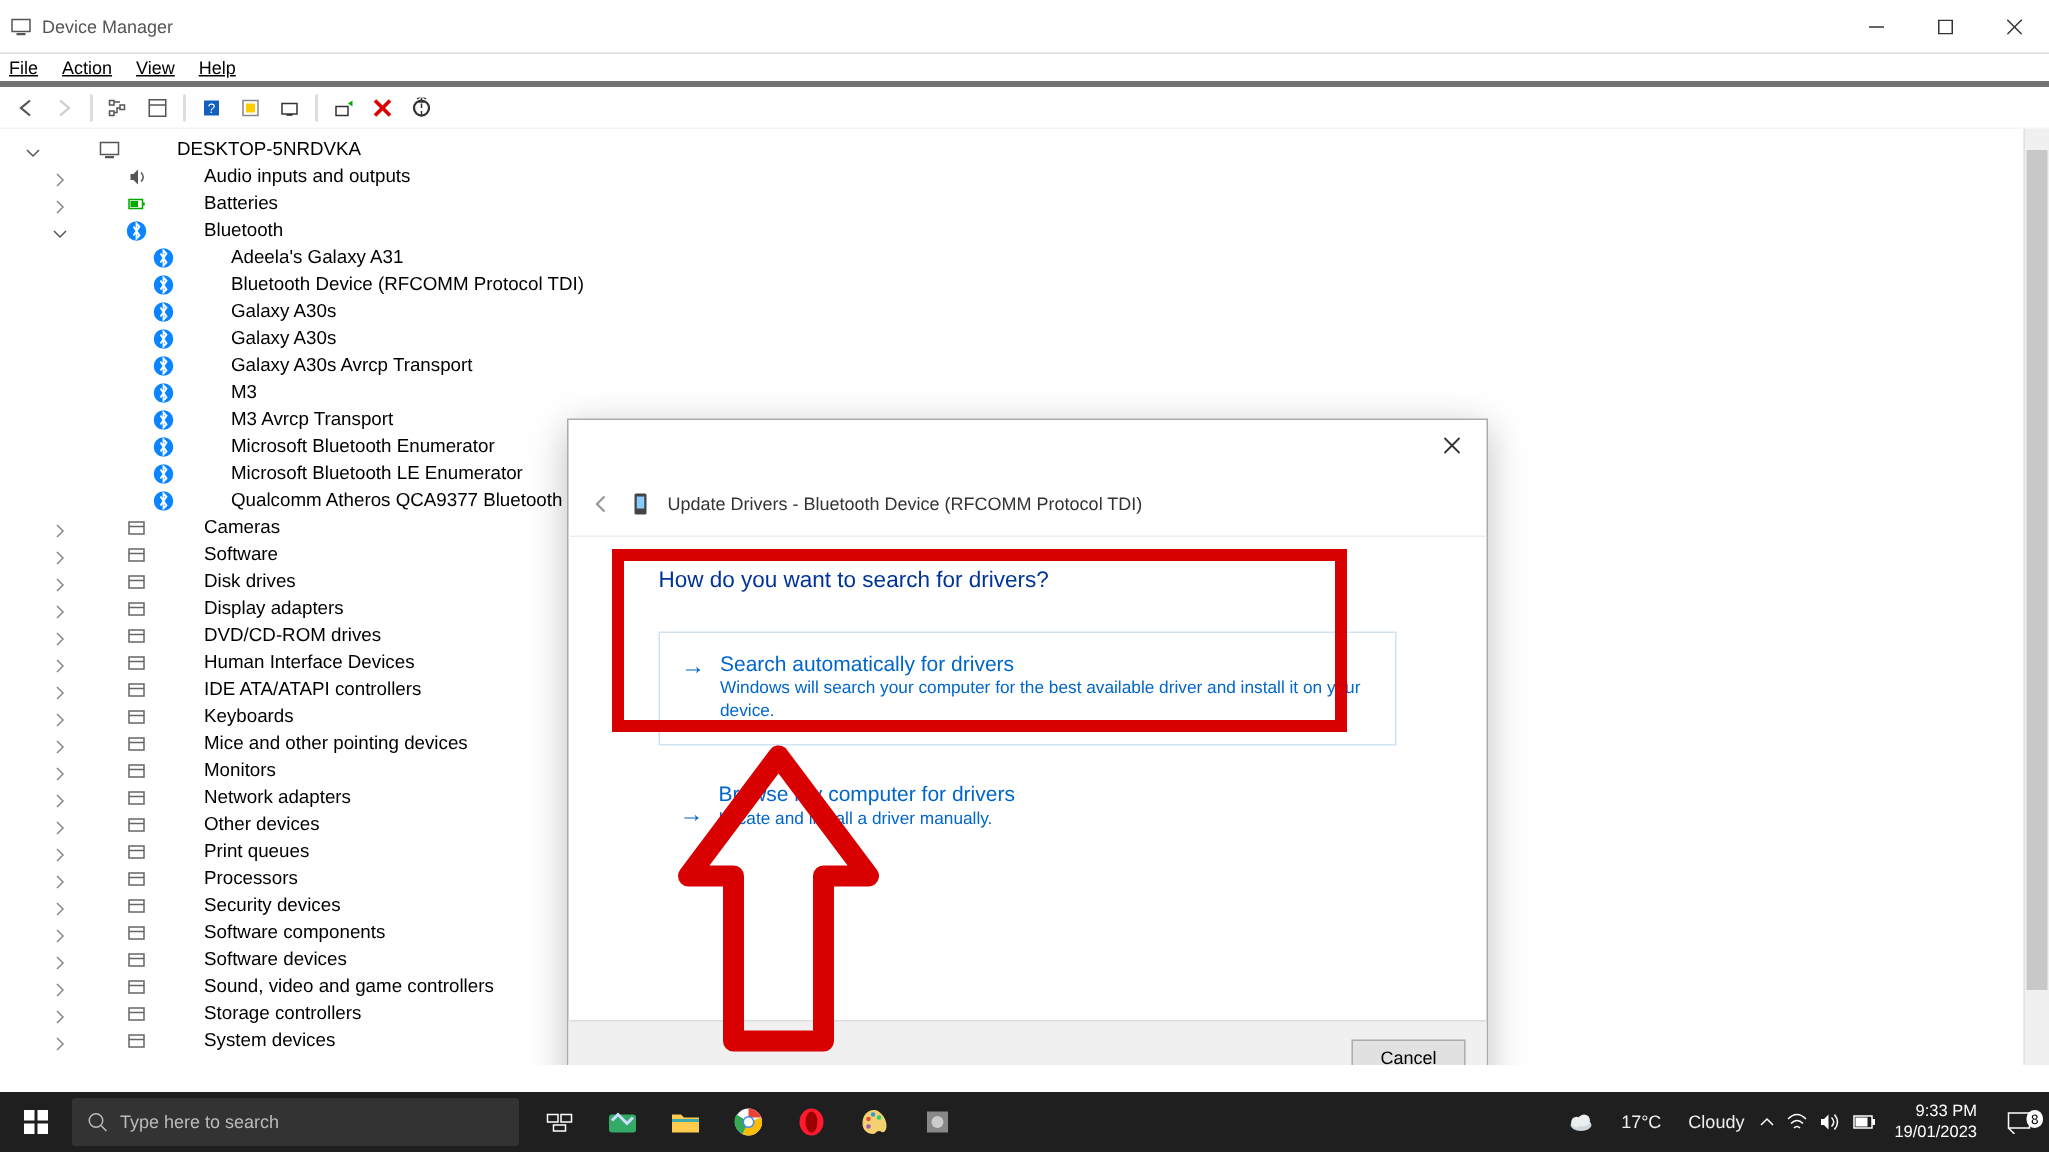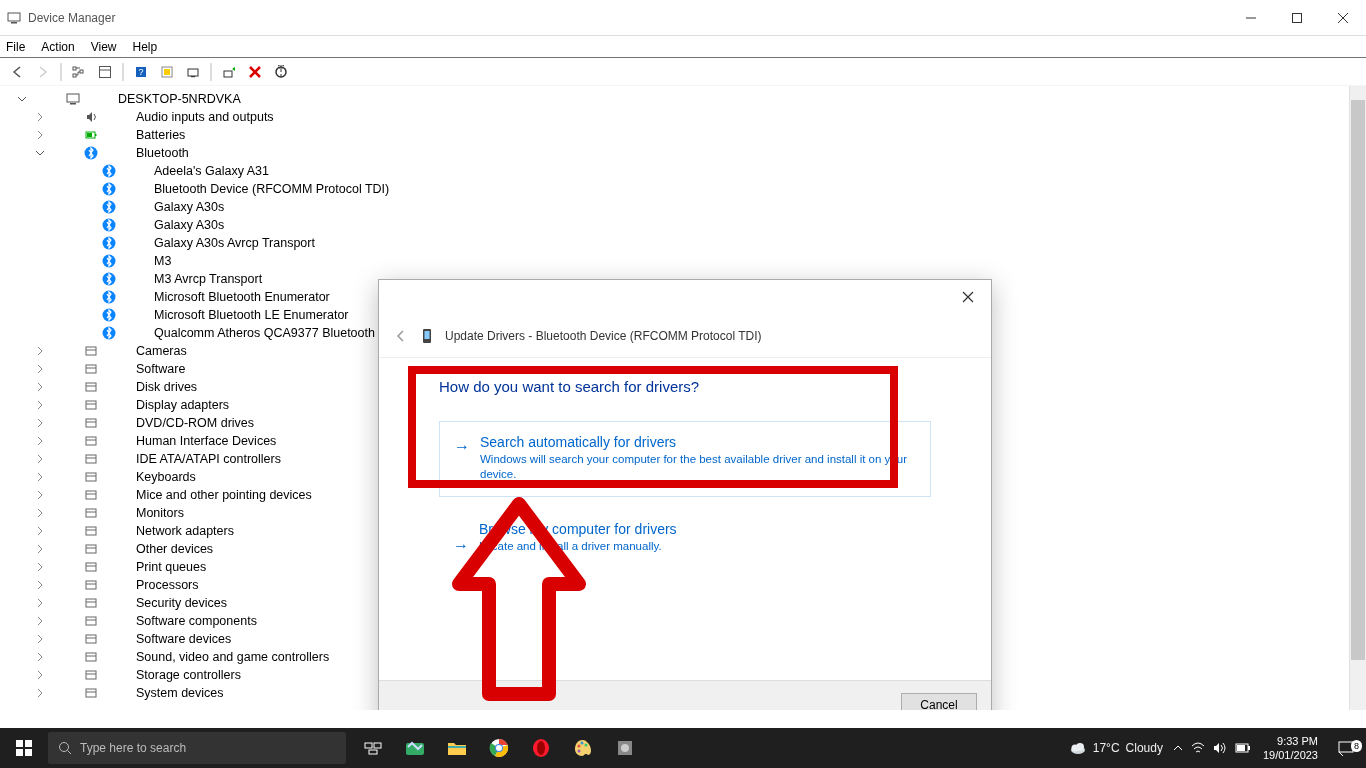--- a/index.html
+++ b/index.html
@@ -4,33 +4,33 @@
 <style>
 * { box-sizing: border-box; margin: 0; padding: 0; font-family: "Segoe UI", Tahoma, sans-serif; }
 html, body { width: 1366px; height: 768px; overflow: hidden; background: #fff; }
 
 .titlebar { height: 36px; display: flex; align-items: center; border-bottom: 1px solid #ddd; padding-left: 6px; }
 .titlebar .icon { width: 16px; height: 16px; margin-right: 6px; }
 .titlebar .title { font-size: 12px; color: #555; flex: 1; }
 .winbtn { width: 46px; height: 28px; display: flex; align-items: center; justify-content: center; color: #666; font-size: 14px; }
 .winbtn svg { width: 10px; height: 10px; }
 
-.menubar { height: 22px; display: flex; align-items: center; padding: 0 6px; font-size: 12px; border-bottom: 1px solid #737373; }
+.menubar { height: 22px; display: flex; align-items: center; padding: 0 6px; font-size: 12px; border-bottom: 4px solid #737373; text-decoration: underline; }
 .menubar span { margin-right: 16px; }
 
 .toolbar { height: 28px; display: flex; align-items: center; padding: 0 6px; gap: 4px; border-bottom: 1px solid #f4f4f4; }
 .tool { width: 22px; height: 22px; display: flex; align-items: center; justify-content: center; border: 1px solid transparent; }
 .tool.sep { width: 1px; height: 18px; background: #ddd; margin: 0 2px; }
 
 .main { position: relative; height: 624px; background: #fff; overflow: hidden; }
 .vscroll { position: absolute; right: 0; top: 0; width: 17px; height: 100%; background: #f0f0f0; border-left: 1px solid #e0e0e0; }
 .vscroll .thumb { position: absolute; left: 1px; right: 1px; top: 14px; height: 560px; background: #c8c8c8; }
 
 .tree { padding: 4px 0 0 16px; font-size: 12.5px; color: #000; line-height: 18px; }
-.tree .row { display: flex; align-items: center; height: 18px; white-space: nowrap; gap: 33px; }
+.tree .row { display: flex; align-items: flex-end; height: 18px; white-space: nowrap; gap: 33px; }
 .tree .exp { width: 12px; height: 12px; display: flex; align-items: center; justify-content: center; margin-right: 2px; }
 .tree .ico { width: 16px; height: 16px; margin: 0 4px 0 2px; display: flex; align-items: center; justify-content: center; }
 .tree .lbl {}
 .indent1 { padding-left: 18px; }
 .indent2 { padding-left: 36px; }
 
 .dialog { position: absolute; left: 378px; top: 160px; width: 614px; height: 450px; background: #fff; border: 1px solid #aaa; box-shadow: 0 6px 24px rgba(0,0,0,0.25); margin-top: 33px; }
 .dialog .dlgtitle { height: 34px; display: flex; align-items: center; justify-content: flex-end; }
 .dialog .dlgclose { width: 46px; height: 30px; display: flex; align-items: center; justify-content: center; font-size: 14px; }
 .dialog .dlghead { height: 44px; display: flex; align-items: center; padding: 0 14px; gap: 10px; border-bottom: 1px solid #eee; }
@@ -50,21 +50,21 @@
 .redbox { position: absolute; left: 408px; top: 280px; width: 490px; height: 122px; border: 8px solid #d80000; pointer-events: none; }
 .redarrow { position: absolute; left: 444px; top: 408px; width: 150px; height: 218px; pointer-events: none; }
 
 .taskbar { position: absolute; left: 0; right: 0; bottom: 0; height: 40px; background: #1f1f1f; display: flex; align-items: center; color: #fff; font-size: 12px; }
 .taskbar .start { width: 48px; height: 40px; display: flex; align-items: center; justify-content: center; }
 .taskbar .search { width: 298px; height: 32px; background: #333; display: flex; align-items: center; padding: 0 10px; color: #bbb; border-radius: 2px; margin-right: 6px; }
 .taskbar .search .sicon { margin-right: 8px; }
 .taskbar .task { width: 42px; height: 40px; display: flex; align-items: center; justify-content: center; }
 .taskbar .spacer { flex: 1; }
 .taskbar .systray { display: flex; align-items: center; padding-right: 4px; gap: 8px; }
-.taskbar .weather { display: flex; gap: 6px; margin-right: 10px; font-size: 12px; color: #eee;}
+.taskbar .weather { display: flex; gap: 18px; margin-right: 10px; font-size: 12px; color: #eee;}
 .taskbar .clock { text-align: right; line-height: 14px; font-size: 11px; padding: 0 8px; }
 .taskbar .noti { width: 40px; display:flex; align-items:center; justify-content:center; position:relative;}
 .taskbar .badge { position:absolute; right:4px; bottom:4px; background:#fff; color:#000; font-size:9px; border-radius:8px; padding:0 3px; line-height:12px;}
 
 svg { display: block; }
 
 .bt-ico svg circle { fill: #0a84ff; }
 .bt-ico svg path { stroke: #fff; stroke-width: 1.2; fill: none; }
 
 .watermark { position:absolute; left:520px; top:330px; font-size:48px; font-weight:800; color:rgba(120,190,230,0.35); letter-spacing:1px; pointer-events:none; font-family: Arial, sans-serif;}

